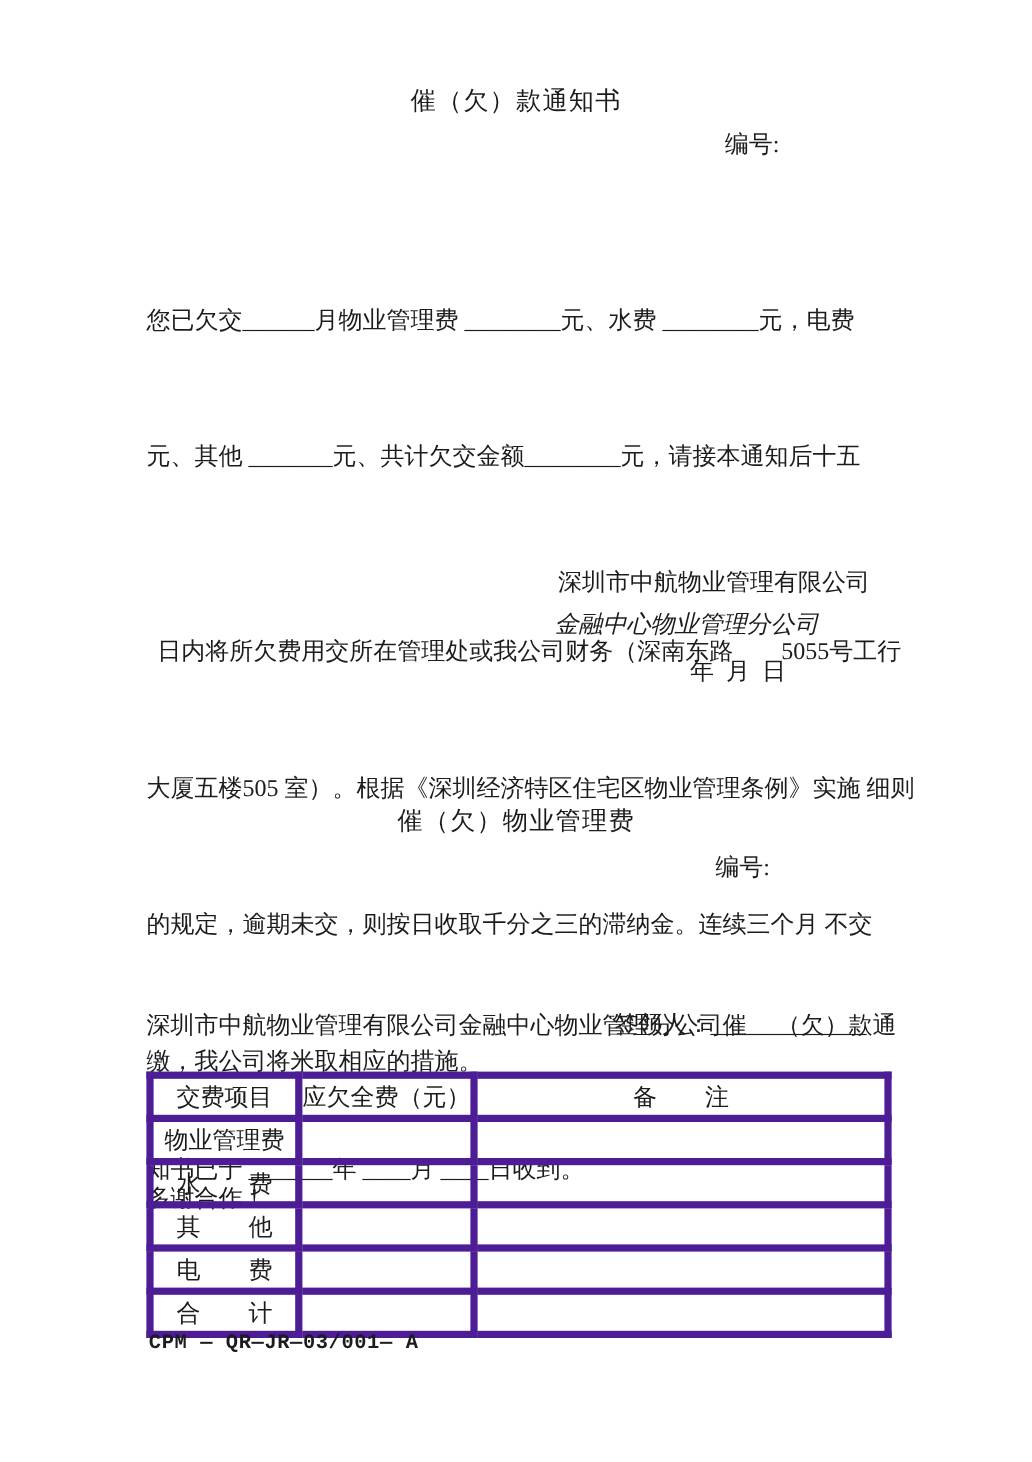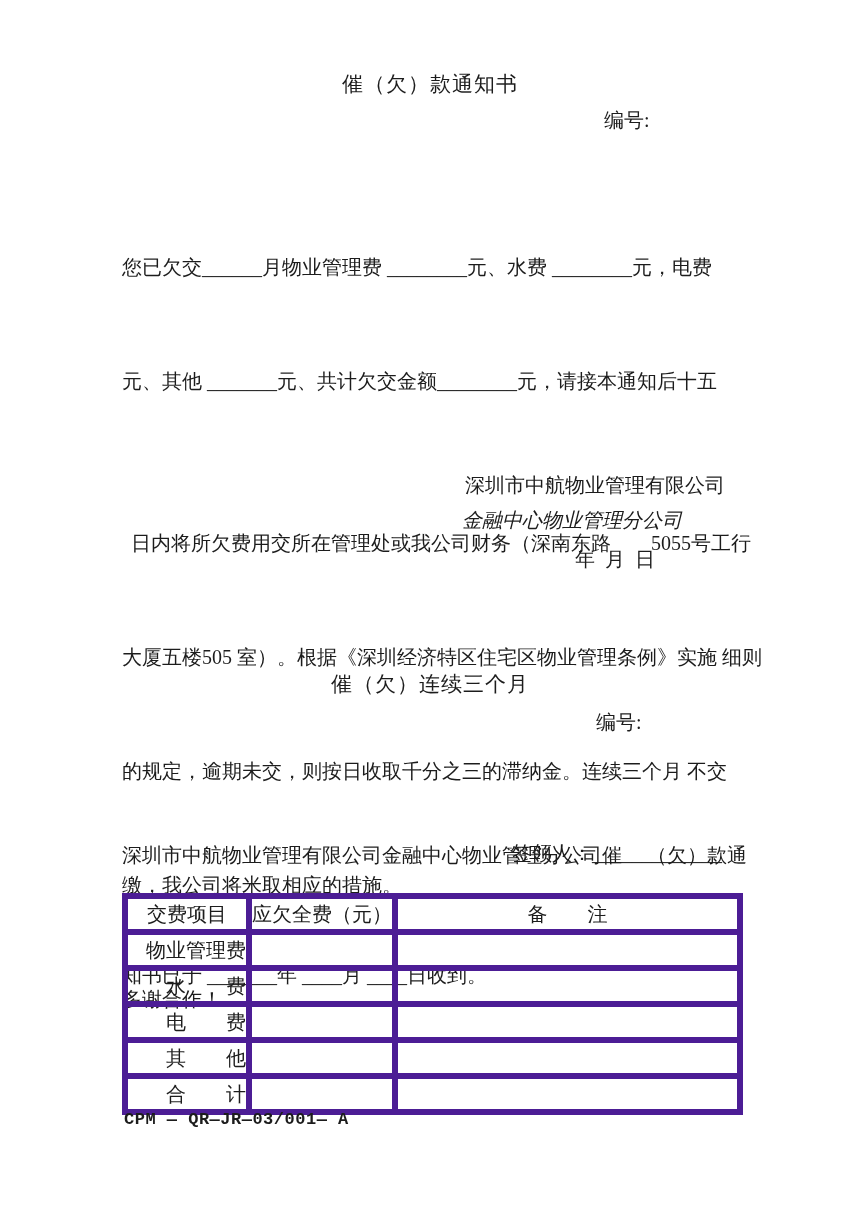--- a/index.html
+++ b/index.html
@@ -45,21 +45,21 @@
   table.fee-table col.c3 { width: 345px; }
   table.fee-table tr { height: 36px; }
   table.fee-table th, table.fee-table td {
     border: 6px solid #4c1d95;
     font-weight: normal;
     white-space: pre;
     vertical-align: middle;
     padding: 0;
   }
   table.fee-table th { text-align: center; }
-  table.fee-table td.item { text-align: right; font-family: Liberation Mono, monospace; }
+  table.fee-table td.item { text-align: center; font-family: Liberation Mono, monospace; }
   .footer {
     top: 1110px; left: 124px;
     font-family: "Liberation Mono", "DejaVu Sans Mono", monospace;
     font-weight: bold;
     font-size: 17px;
     letter-spacing: 0.5px;
   }
 </style>
 </head>
 <body>
@@ -76,21 +76,21 @@
     <div class="line">大厦五楼505 室）。根据《深圳经济特区住宅区物业管理条例》实施 细则</div>
     <div class="line">的规定，逾期未交，则按日收取千分之三的滞纳金。连续三个月 不交</div>
     <div class="line">缴，我公司将米取相应的措施。</div>
     <div class="line">多谢合作！</div>
   </div>
 
   <div class="abs sig1">深圳市中航物业管理有限公司</div>
   <div class="abs sig2">金融中心物业管理分公司</div>
   <div class="abs sigdate">年  月  日</div>
 
-  <div class="abs title2">催（欠）连续三个月</div>
+  <div class="abs title2">催（欠）物业管理费</div>
   <div class="abs no2">编号:</div>
 
   <div class="abs body2">
     <div class="line">深圳市中航物业管理有限公司金融中心物业管理分公司催　 （欠）款通</div>
     <div class="line">知书已于 _______年 ____月 ____日收到。</div>
   </div>
 
   <div class="abs signer">签领人：_____________</div>
 
   <table class="fee-table">
@@ -109,26 +109,26 @@
       <td class="item">物业管理费</td>
       <td></td>
       <td></td>
     </tr>
     <tr>
       <td class="item">水　　费</td>
       <td></td>
       <td></td>
     </tr>
     <tr>
-      <td class="item">电　　费</td>
+      <td class="item">其　　他</td>
       <td></td>
       <td></td>
     </tr>
     <tr>
-      <td class="item">其　　他</td>
+      <td class="item">电　　费</td>
       <td></td>
       <td></td>
     </tr>
     <tr>
       <td class="item">合　　计</td>
       <td></td>
       <td></td>
     </tr>
   </tbody>
     </table>

